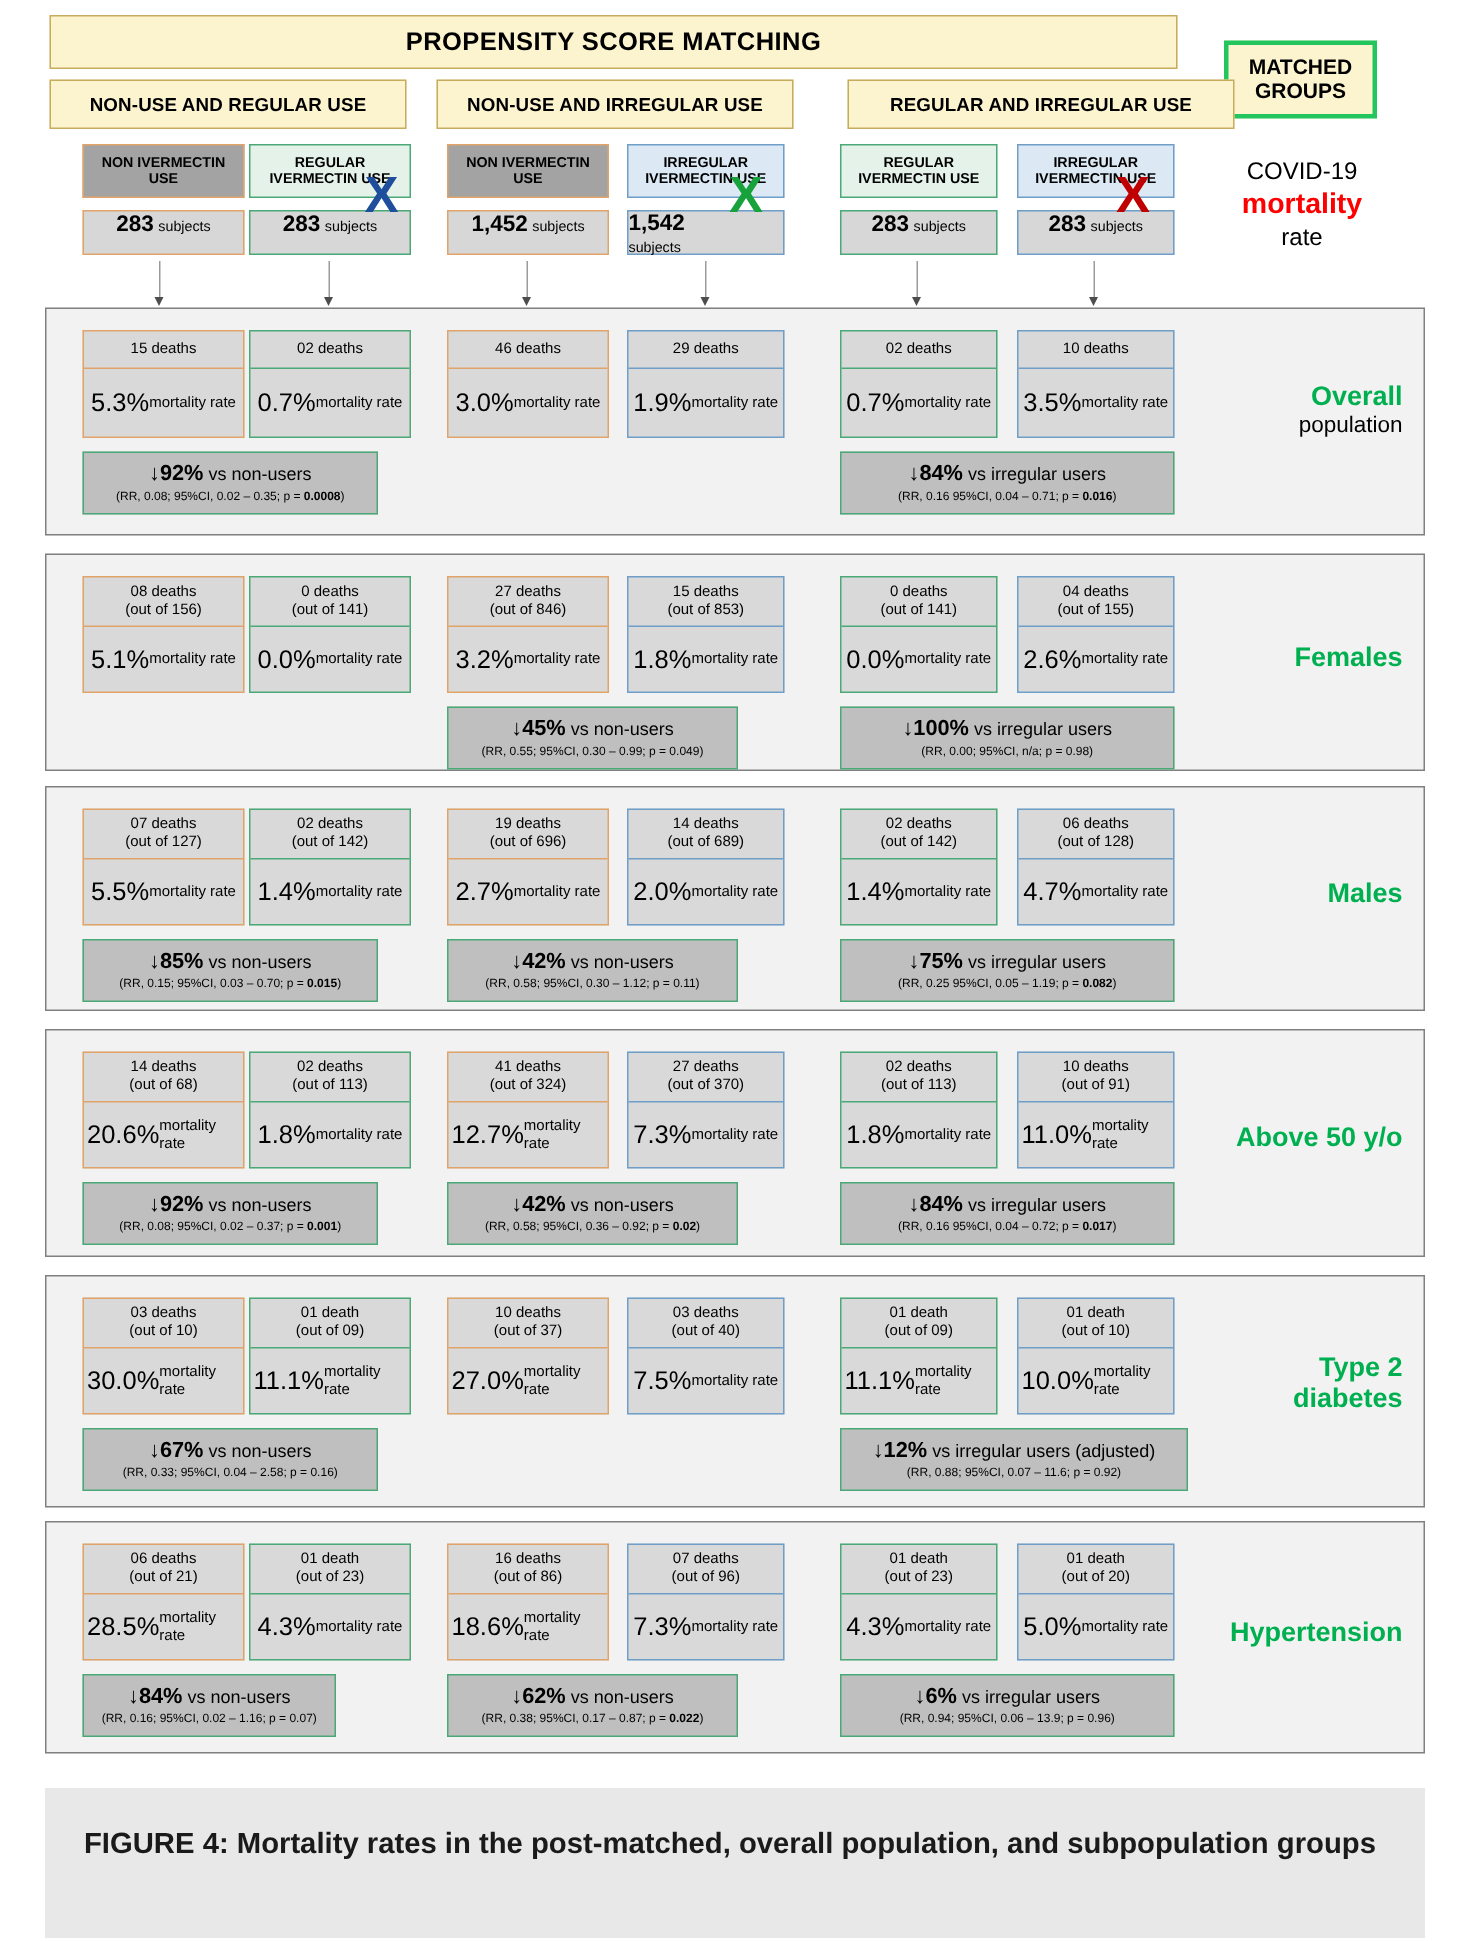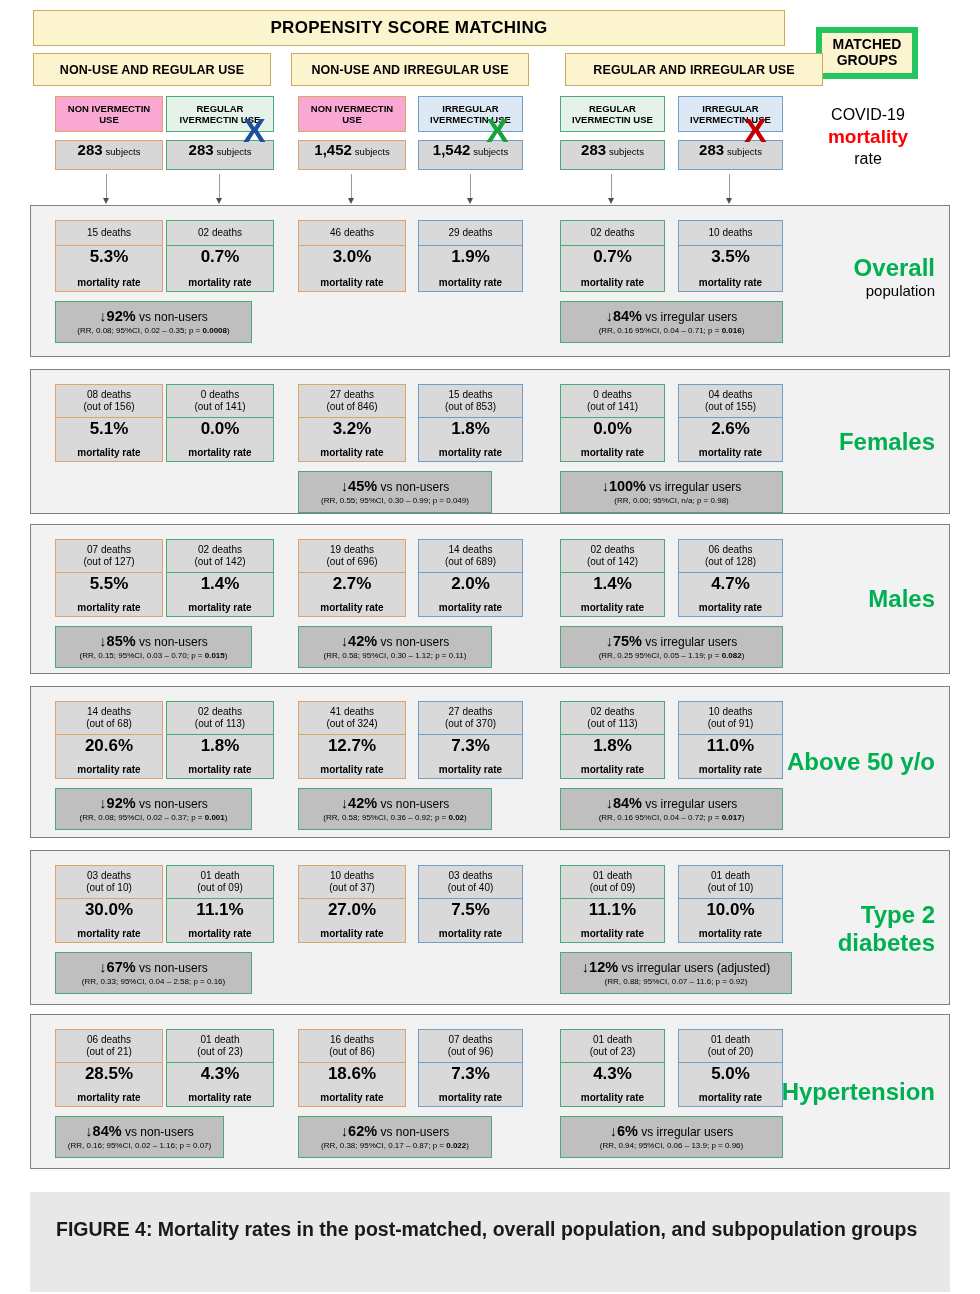--- a/index.html
+++ b/index.html
@@ -23,21 +23,21 @@
     background: #fcf3cf;
     border: 1px solid #c8ac5e;
     display: flex; align-items: center; justify-content: center;
     font-weight: bold; font-size: 17px; letter-spacing: .3px;
     color: #000;
   }
   .matched-box {
     position: absolute;
     left: 816px; top: 27px; width: 102px; height: 52px;
     background: #fcf3cf;
-    border: 6px solid #22c55e;
+    border: 3px solid #22c55e;
     display: flex; flex-direction: column; align-items: center; justify-content: center;
     font-weight: bold; font-size: 14px; line-height: 1.12; color: #000;
   }
   .covid-label {
     position: absolute;
     left: 798px; top: 105px; width: 140px;
     text-align: center; font-size: 16px; line-height: 1.25; color: #000;
   }
   .covid-label .mortality { color: #ff0000; font-weight: bold; font-size: 19px; }
 
@@ -59,21 +59,21 @@
   .subj-box {
     position: absolute; top: 140px; height: 30px;
     background: #d7d7d7;
     border-width: 1px; border-style: solid;
     display: flex; align-items: baseline; justify-content: center;
     gap: 3px; color: #000;
   }
   .subj-box .num { font-size: 15px; font-weight: 600; }
   .subj-box .unit { font-size: 9.5px; }
 
-  .c-orange { border-color: #e0a46a; background: #f9a8d4; }
+  .c-orange { border-color: #e0a46a; background: #a3a3a3; }
   .c-green  { border-color: #4aa977; background: #e4f2e9; }
   .c-blue   { border-color: #6f9ec9; background: #dce8f3; }
   .sb-orange { border-color: #e0a46a; }
   .sb-green  { border-color: #4aa977; }
   .sb-blue   { border-color: #6f9ec9; }
 
   .xmark {
     position: absolute; top: 113px;
     font-size: 34px; font-weight: bold; line-height: 1;
     font-family: "Liberation Sans", sans-serif;
@@ -109,24 +109,23 @@
     align-items: center; justify-content: center;
     padding: 3px 2px 3px;
     border-bottom-width: 1px; border-bottom-style: solid;
     border-bottom-color: inherit;
   }
   .cell .deaths {
     font-size: 10px; color: #000; text-align: center; line-height: 1.25;
   }
   .cell .bottom {
     flex: 1 1 auto;
-    display: flex; flex-direction: column;
-    align-items: center; justify-content: space-between;
+    display: flex; flex-direction: row;
+    align-items: center; justify-content: center;
     padding: 2px;
-    font-weight: bold;
   }
   .cell .pct { font-size: 17px; color: #000; line-height: 1.05; }
   .cell .mr  { font-size: 10px; color: #000; line-height: 1.2; }
 
   .cell.b-orange { border-color: #e0a46a; }
   .cell.b-green  { border-color: #4aa977; }
   .cell.b-blue   { border-color: #6f9ec9; }
 
   .rr-box {
     position: absolute;
@@ -144,21 +143,21 @@
   .rr-sub {
     font-size: 8px; color: #000; white-space: nowrap; line-height: 1.3;
     margin-top: 1px;
   }
   .rr-sub b { font-weight: bold; }
 
   .row-label {
     position: absolute; right: 14px;
     text-align: right; line-height: 1.18;
   }
-  .row-label .t1 { color: #00b050; font-weight: bold; font-size: 24px; }
+  .row-label .t1 { color: #00b050; font-weight: bold; font-size: 18px; }
   .row-label .t2 { color: #000; font-size: 15px; }
 
   
   .caption {
     position: absolute;
     left: 30px; top: 1192px; width: 920px; height: 100px;
     background: #e8e8e8;
     padding: 22px 26px 0 26px;
   }
   .caption .ctext {
@@ -196,21 +195,21 @@
         <span class="unit">subjects</span>
       </div>
       <div class="xmark" style="left: 243px; color: rgb(31, 78, 156);">X</div>
       <div class="pair-head" style="left: 291px; width: 238px;">NON-USE AND IRREGULAR USE</div>
       <div class="use-box c-orange" style="left: 298px; width: 108px;">NON IVERMECTIN USE</div>
       <div class="subj-box sb-orange" style="left: 298px; width: 108px;">
         <span class="num">1,452</span>
         <span class="unit">subjects</span>
       </div>
       <div class="use-box c-blue" style="left: 418px; width: 105px;">IRREGULAR IVERMECTIN USE</div>
-      <div class="subj-box sb-blue" style="left: 418px; width: 105px;">
+      <div class="subj-box sb-blue" style="left: 418px; width: 105px; flex-direction: column;">
         <span class="num">1,542</span>
         <span class="unit">subjects</span>
       </div>
       <div class="xmark" style="left: 486px; color: rgb(24, 162, 60);">X</div>
       <div class="pair-head" style="left: 565px; width: 258px;">REGULAR AND IRREGULAR USE</div>
       <div class="use-box c-green" style="left: 560px; width: 105px;">REGULAR IVERMECTIN USE</div>
       <div class="subj-box sb-green" style="left: 560px; width: 105px;">
         <span class="num">283</span>
         <span class="unit">subjects</span>
       </div>

